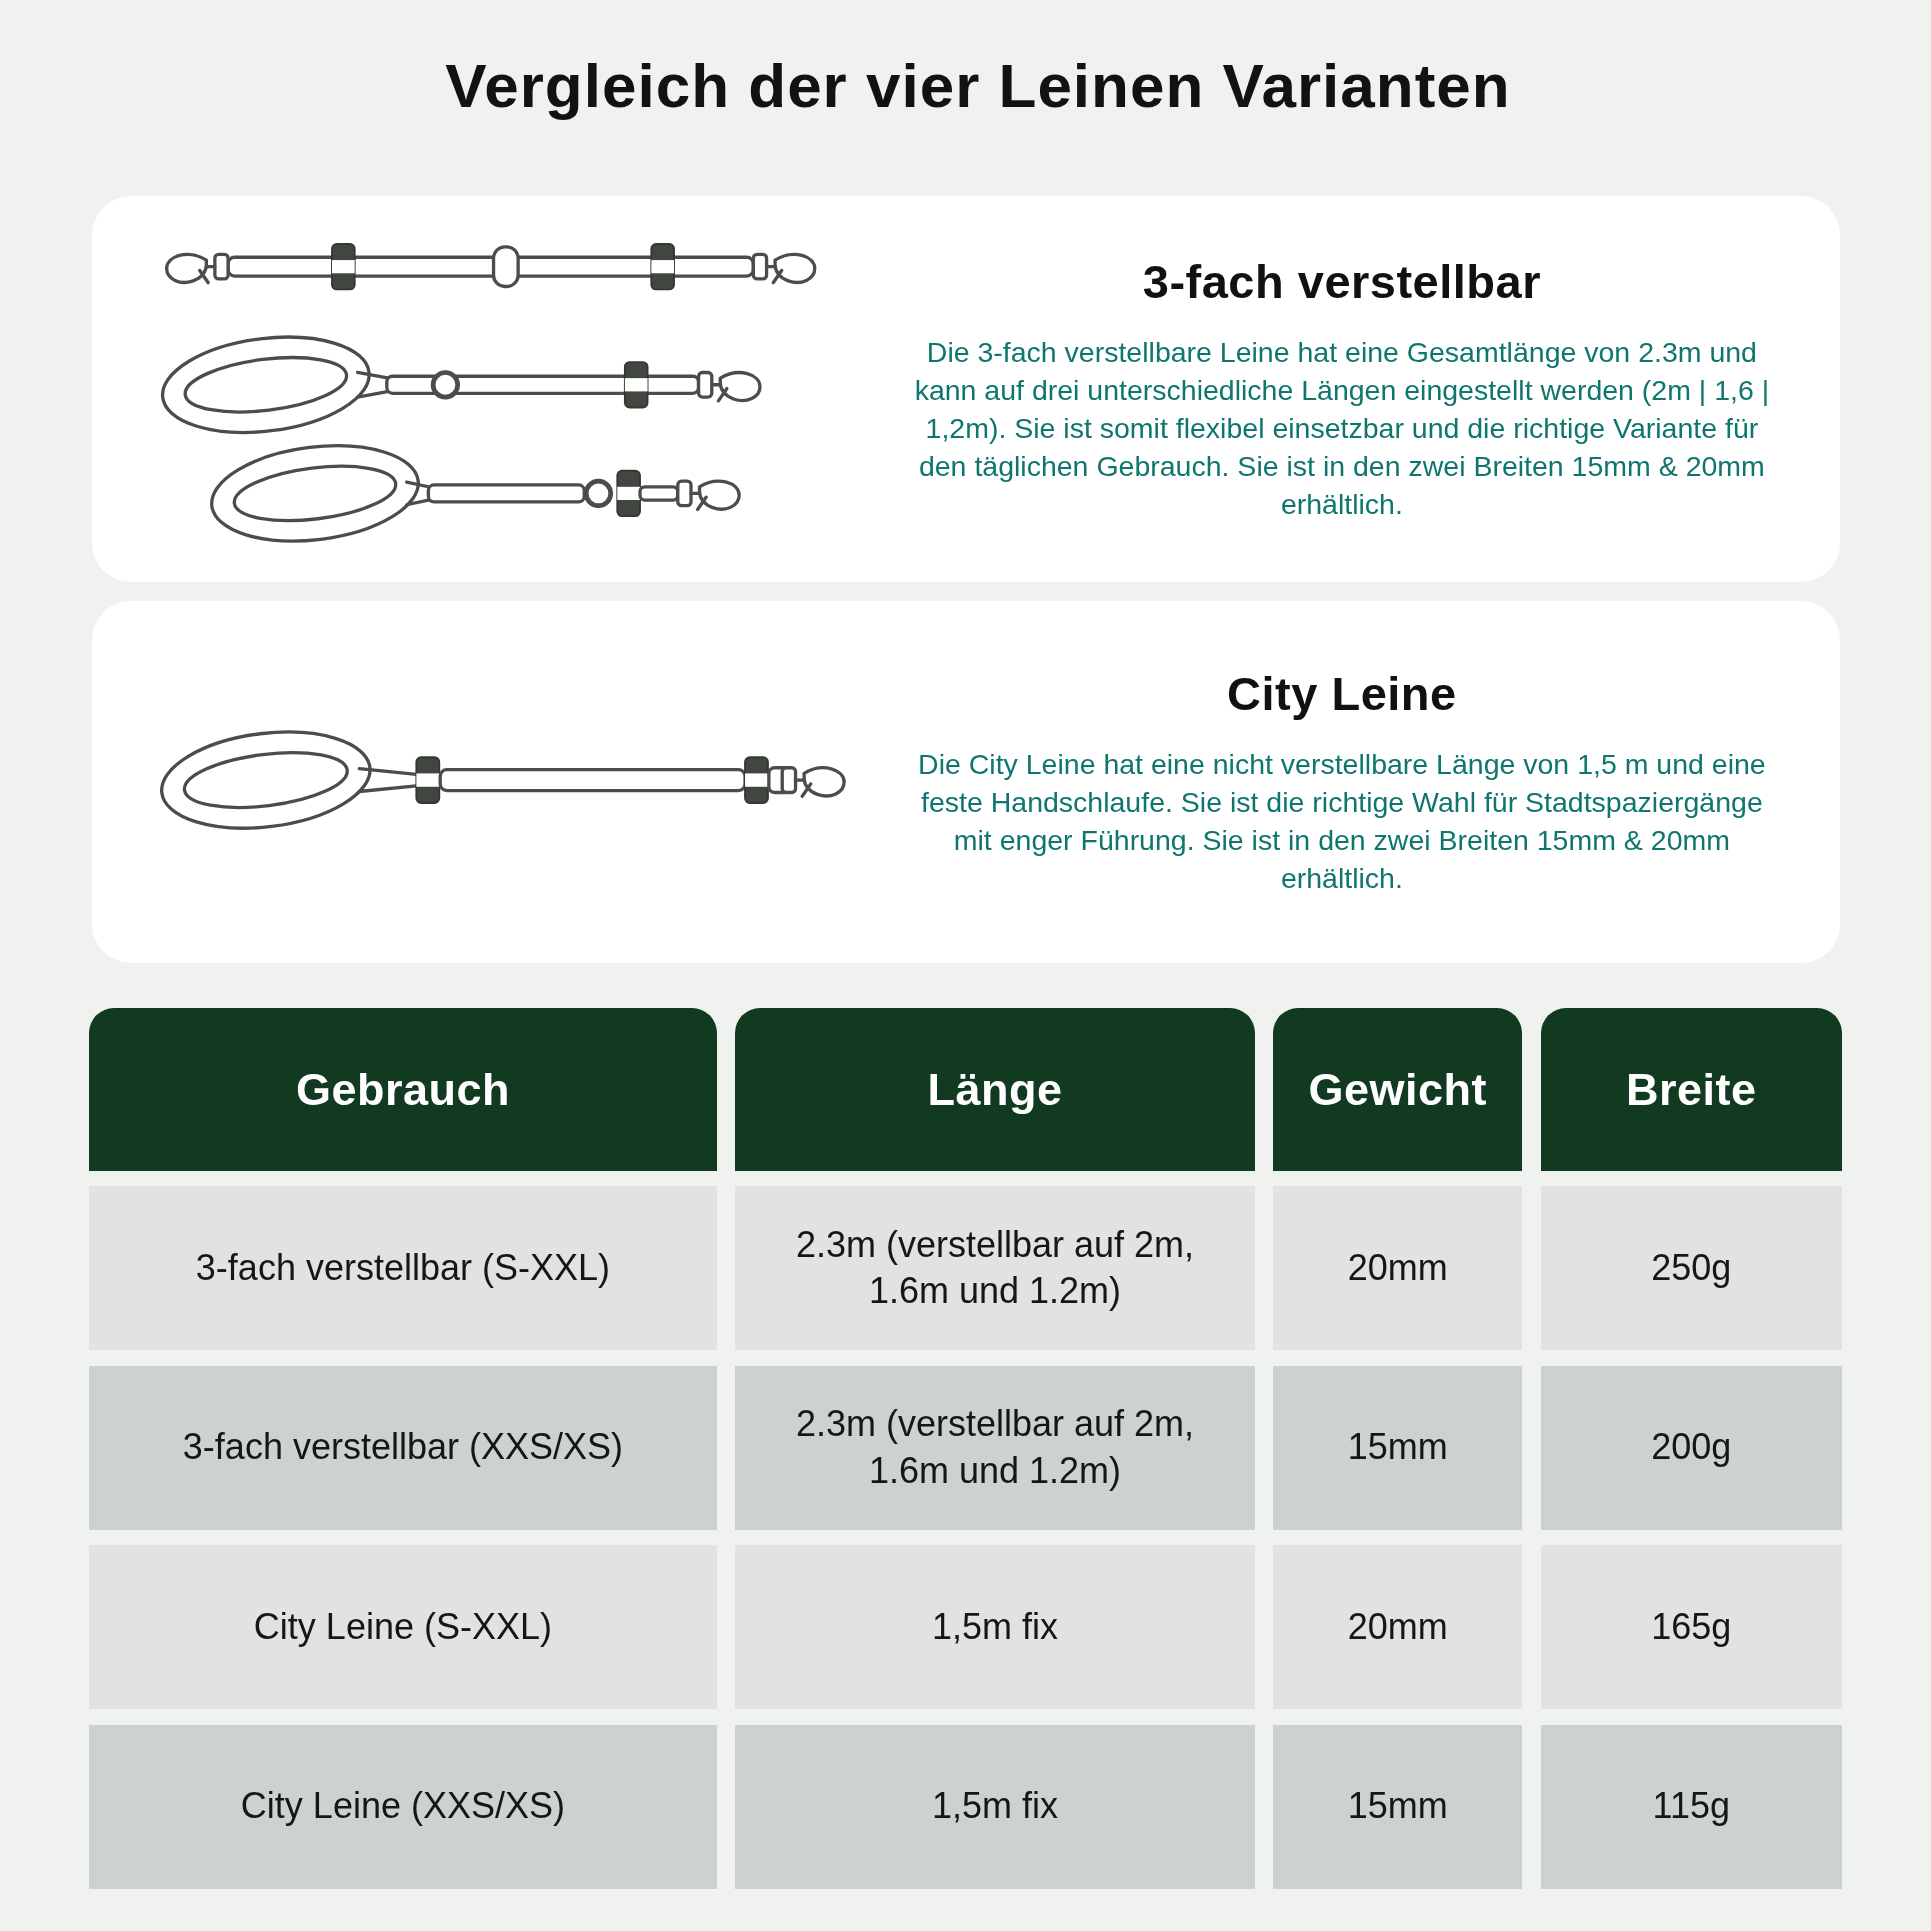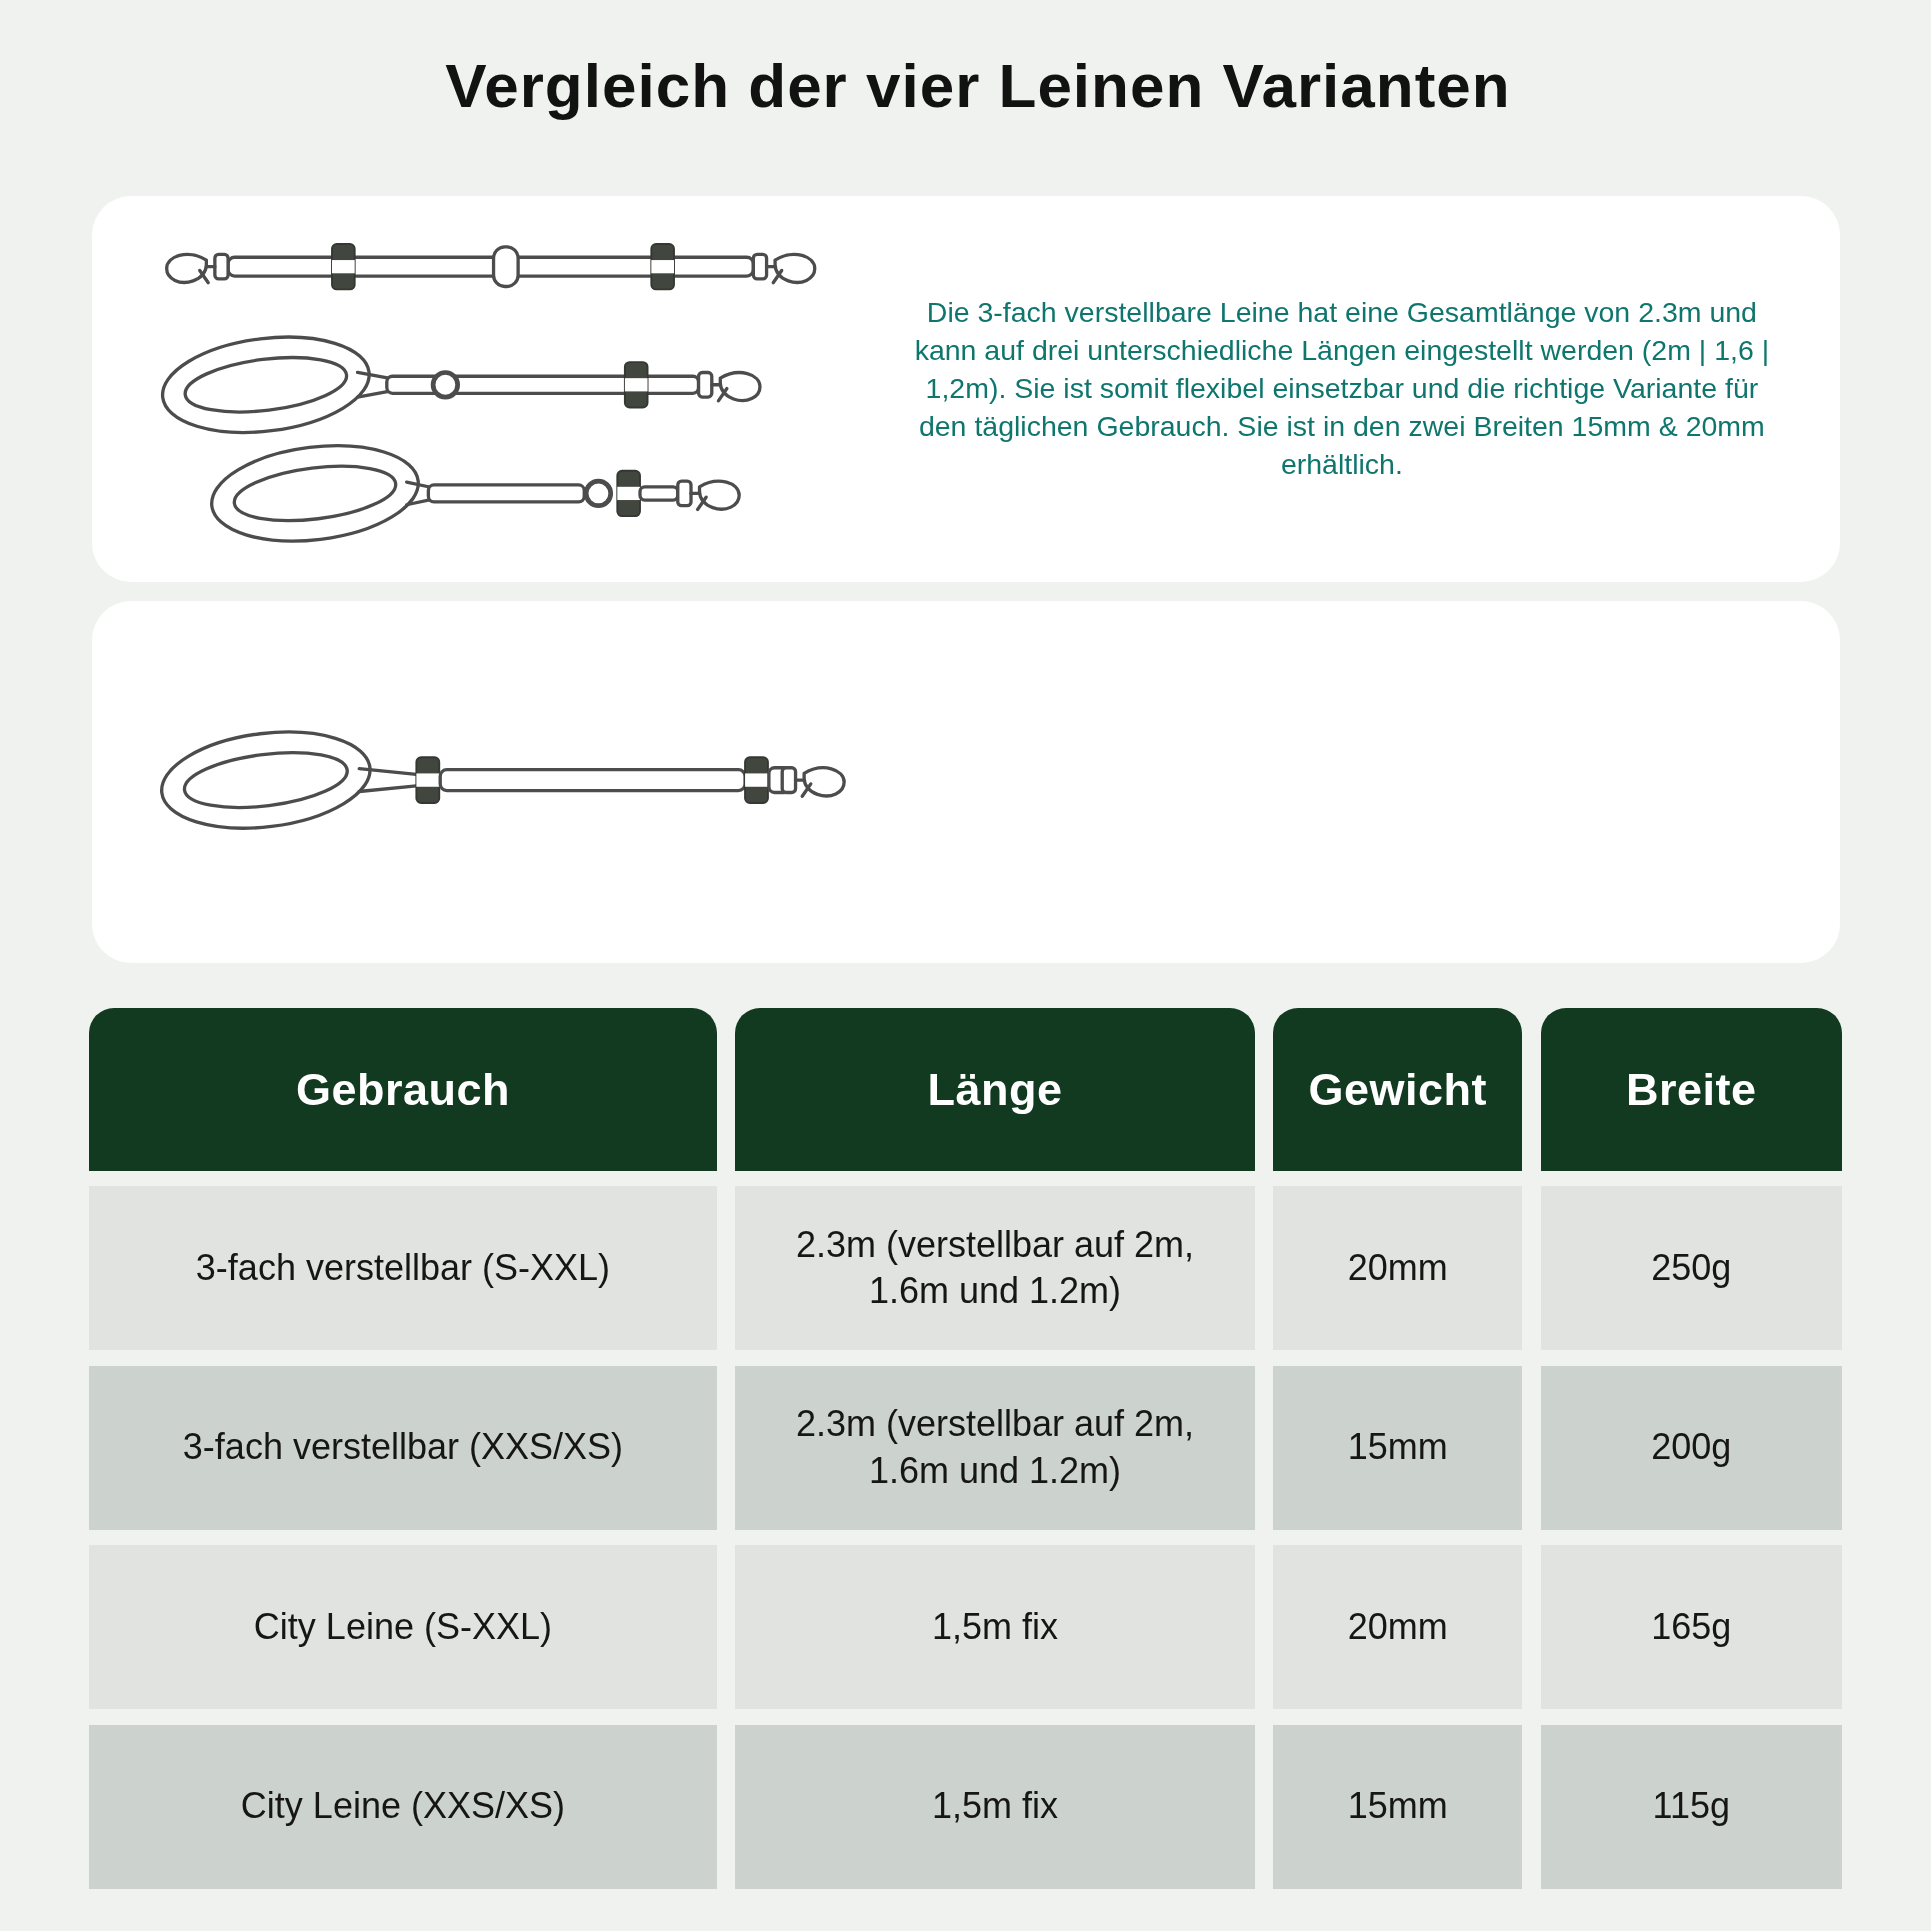--- a/index.html
+++ b/index.html
@@ -128,37 +128,42 @@
           <path class="ln" d="M277 288 L305 294 M277 312 L305 306"></path>
           <rect x="300" y="291" width="165" height="18" rx="6" class="ln fw"></rect>
           <use href="#ringc" transform="translate(480,300)"></use>
           <use href="#keeper" transform="translate(512,300)"></use>
           <rect x="524" y="293" width="40" height="14" rx="5" class="ln fw"></rect>
           <use href="#hookR" transform="translate(564,300)"></use>
         </g>
       </svg>
     </div>
     <div class="ctext">
+      <h2>3-fach verstellbar</h2>
       <p>Die 3-fach verstellbare Leine hat eine Gesamtlänge von 2.3m und kann auf drei unterschiedliche Längen eingestellt werden (2m | 1,6 | 1,2m). Sie ist somit flexibel einsetzbar und die richtige Variante für den täglichen Gebrauch. Sie ist in den zwei Breiten 15mm &amp; 20mm erhältlich.</p>
     </div>
   </section>
 
   <section class="card card-2">
     <div class="illus">
       <svg width="705" height="174" viewBox="0 0 740 180" aria-hidden="true">
         <g>
           <use href="#loopg" transform="translate(130,88)"></use>
           <path class="ln" d="M228 76 L288 82 M228 100 L288 94"></path>
           <use href="#keeper" transform="translate(300,88)"></use>
           <rect x="313" y="77" width="320" height="22" rx="7" class="ln fw"></rect>
           <use href="#keeper" transform="translate(645,88)"></use>
           <rect x="658" y="75" width="22" height="26" rx="6" class="ln fw"></rect>
           <use href="#hookR" transform="translate(672,88)"></use>
         </g>
       </svg>
+    </div>
+    <div class="ctext">
+      <h2>City Leine</h2>
+      <p>Die City Leine hat eine nicht verstellbare Länge von 1,5 m und eine feste Handschlaufe. Sie ist die richtige Wahl für Stadtspaziergänge mit enger Führung. Sie ist in den zwei Breiten 15mm &amp; 20mm erhältlich.</p>
     </div>
   </section>
 
   <div class="cmp-table">
     <div class="th">Gebrauch</div>
     <div class="th">Länge</div>
     <div class="th">Gewicht</div>
     <div class="th">Breite</div>
 
     <div class="td r-light">3-fach verstellbar  (S-XXL)</div>

